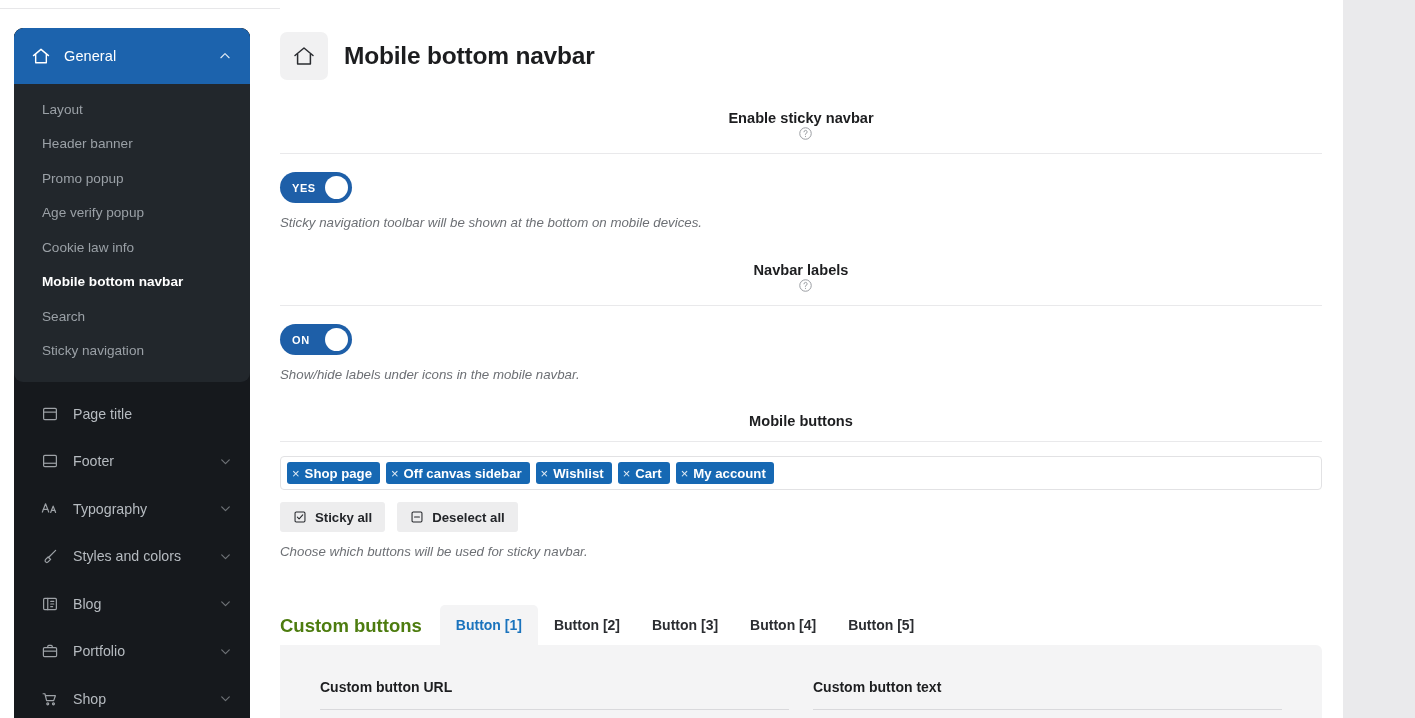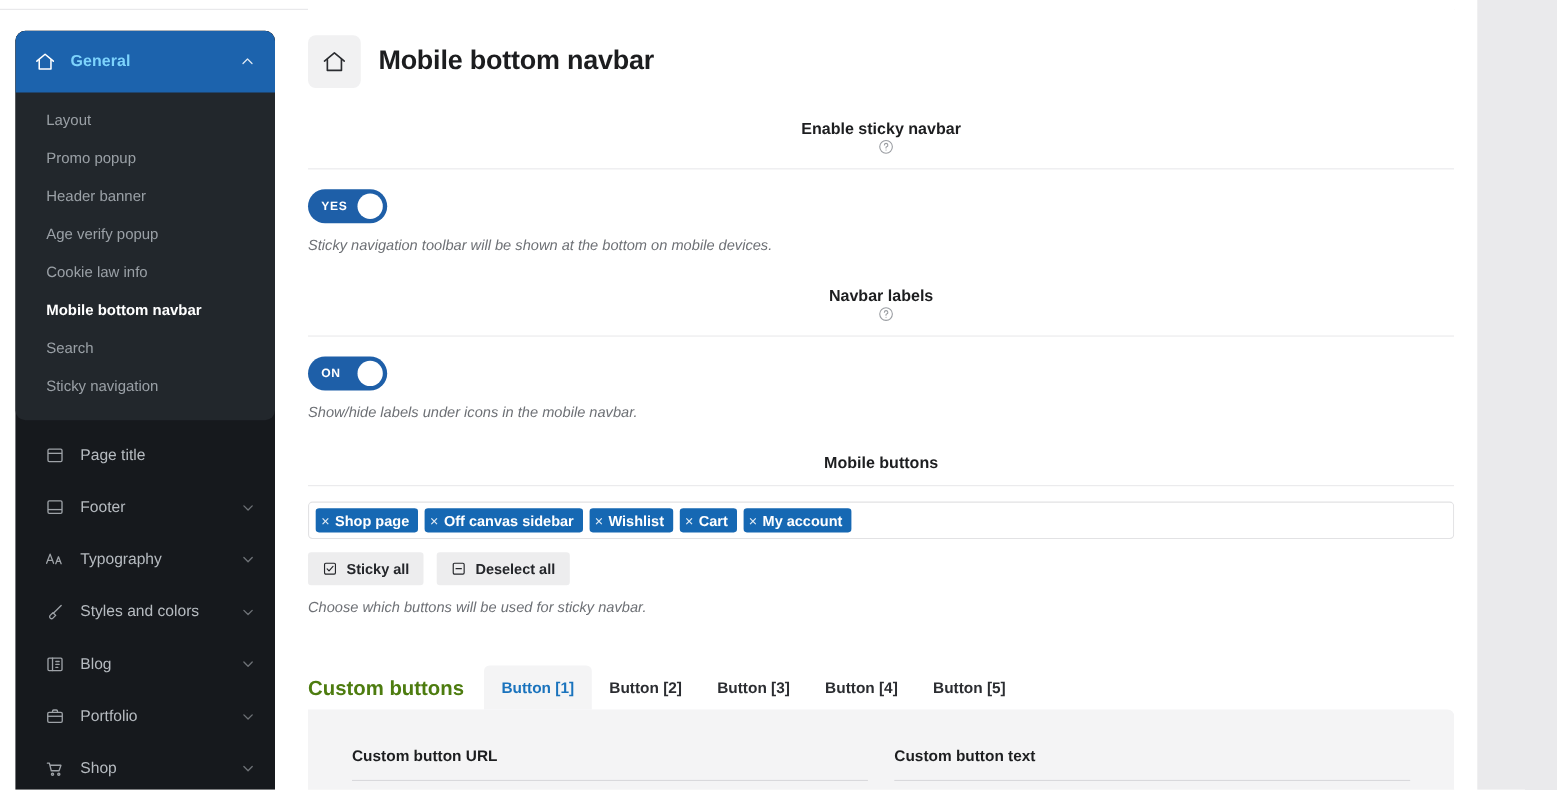--- a/index.html
+++ b/index.html
@@ -69,23 +69,23 @@
     padding: 0 18px 0 17px;
     cursor: pointer;
   }
   .sb-head .ico {
     width: 20px; height: 20px;
     display: flex; align-items: center; justify-content: center;
     margin-right: 13px;
     flex: 0 0 auto;
   }
   .sb-head .lbl {
-    color: #7dd3fc;
+    color: #ffffff;
     font-size: 14.5px;
-    font-weight: 700;
+    font-weight: 400;
     letter-spacing: .1px;
     flex: 1 1 auto;
   }
   .sb-head .chev { width: 14px; height: 14px; opacity: .85; }
 
   .sb-sub {
     list-style: none;
     margin: 0;
     padding: 8px 0 4px 0;
     text-align: center;
@@ -349,24 +349,24 @@
             <path d="M5 15l7-7 7 7"></path>
           </svg>
         </span>
       </div>
 
       <ul class="sb-sub">
         <li>
             <span>Layout</span>
           </li>
         <li>
+            <span>Header banner</span>
+          </li>
+        <li>
             <span>Promo popup</span>
-          </li>
-        <li>
-            <span>Header banner</span>
           </li>
         <li>
             <span>Age verify popup</span>
           </li>
         <li>
             <span>Cookie law info</span>
           </li>
         <li class="active">
             <span>Mobile bottom navbar</span>
           </li>

